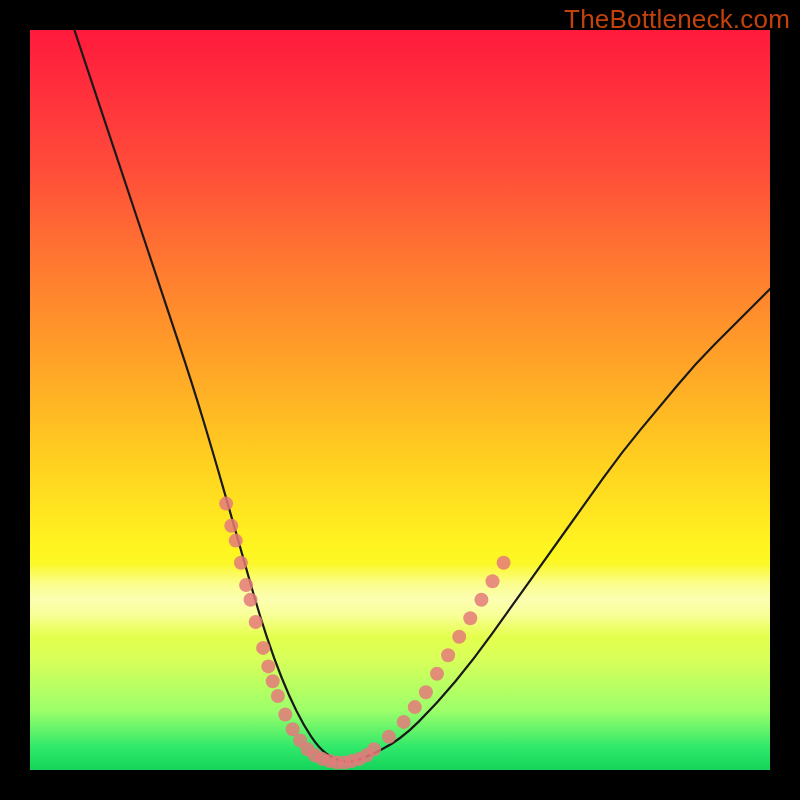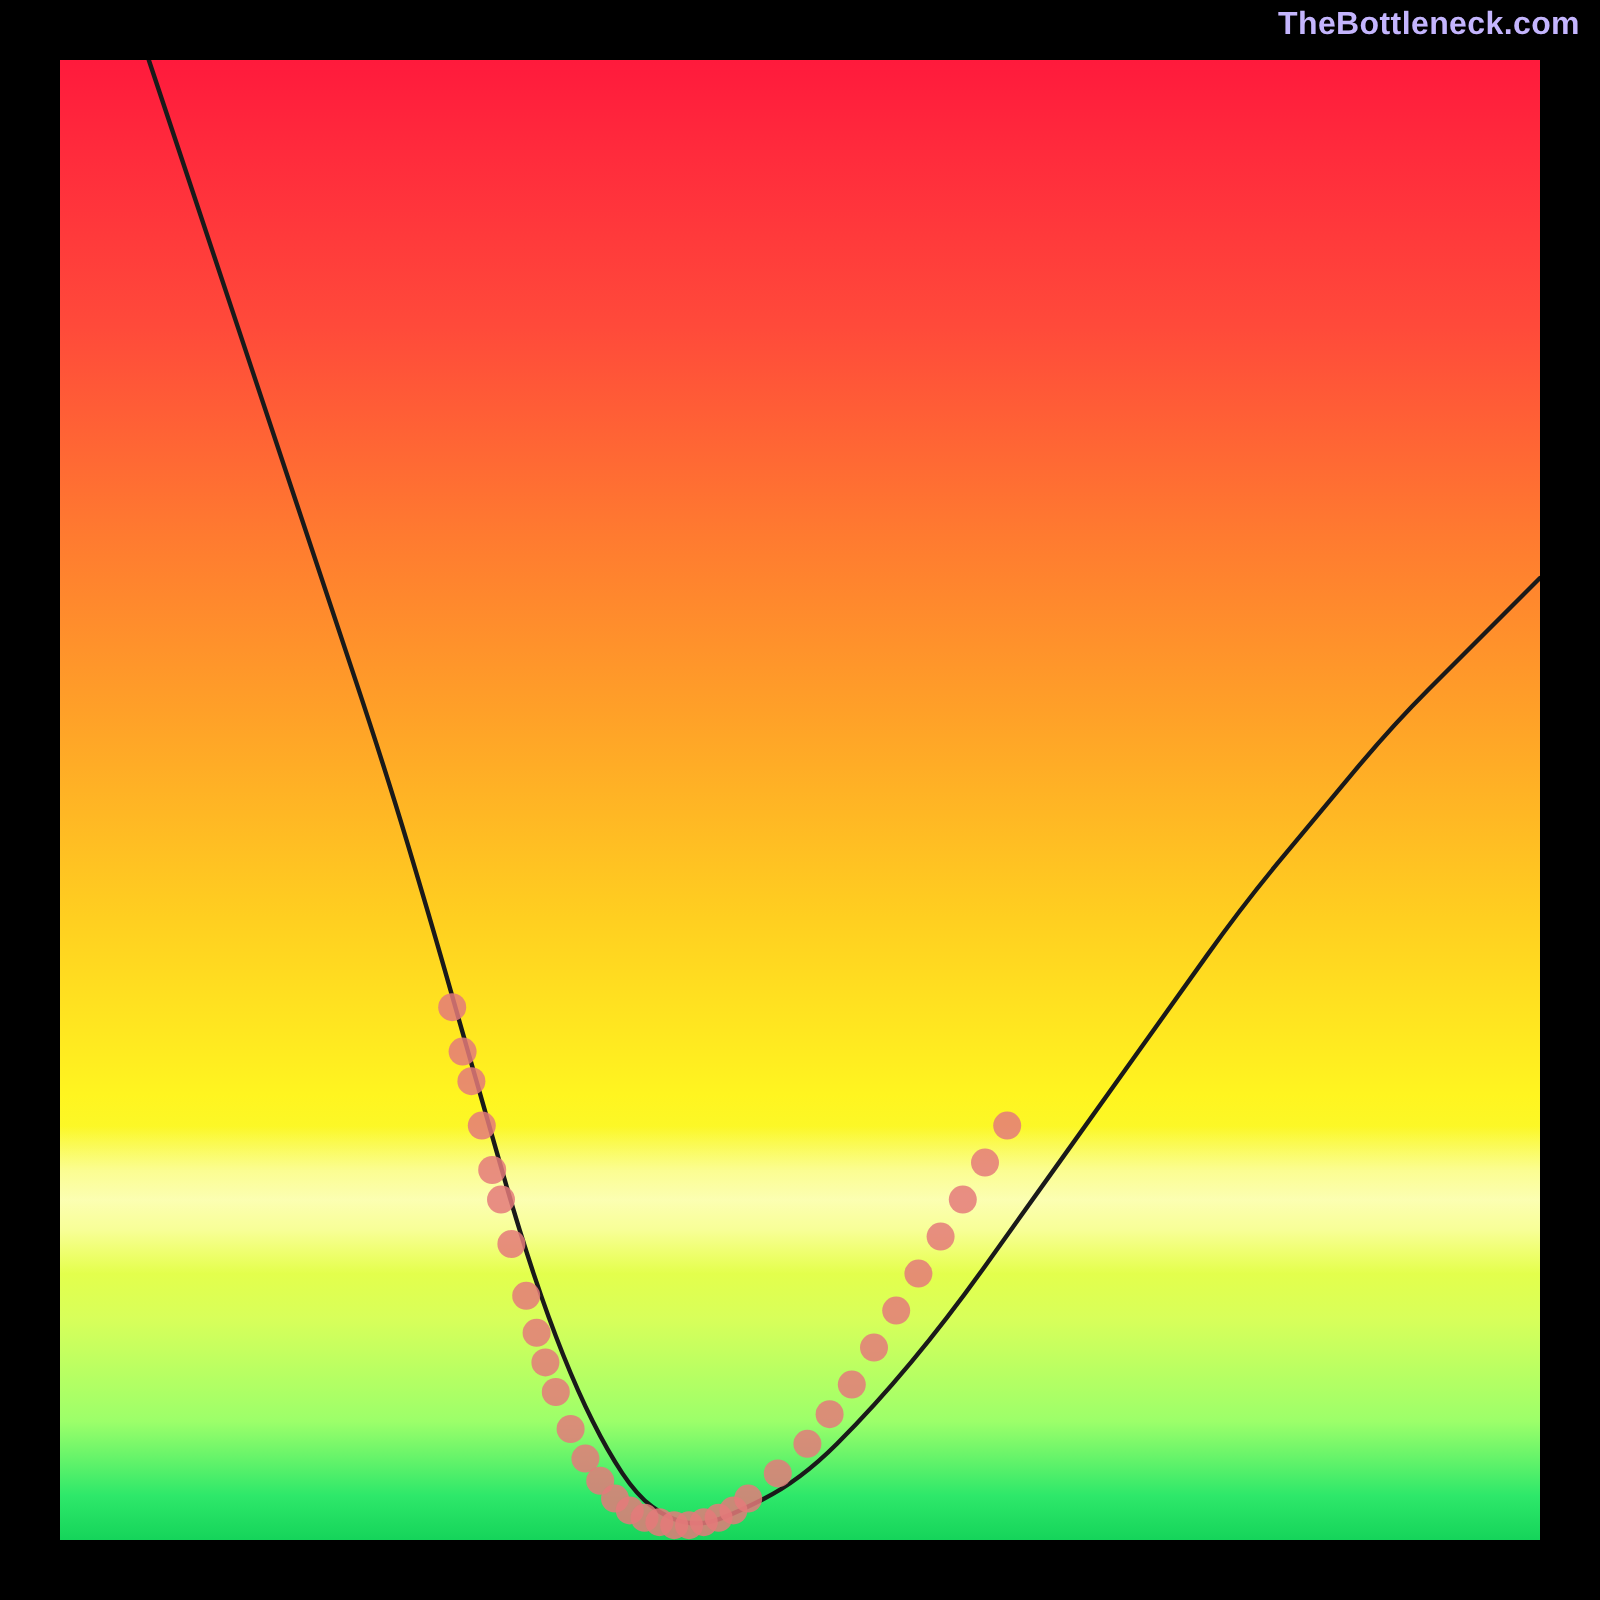--- a/index.html
+++ b/index.html
@@ -53,23 +53,23 @@
       rgba(255,255,230,0.7) 50%,
       rgba(255,255,225,0.55) 70%,
       rgba(255,255,210,0) 100%
     );
     pointer-events: none;
   }
   .watermark {
     position: absolute;
     top: 4px;
     right: 10px;
-    color: #c4b5fd;
-    font-size: 16px;
-    font-weight: 700;
+    color: #c2410c;
+    font-size: 26px;
+    font-weight: 400;
     letter-spacing: 0.2px;
     user-select: none;
   }
   svg.curve {
     position: absolute;
     inset: 0;
     width: 100%;
     height: 100%;
     pointer-events: none;
   }

